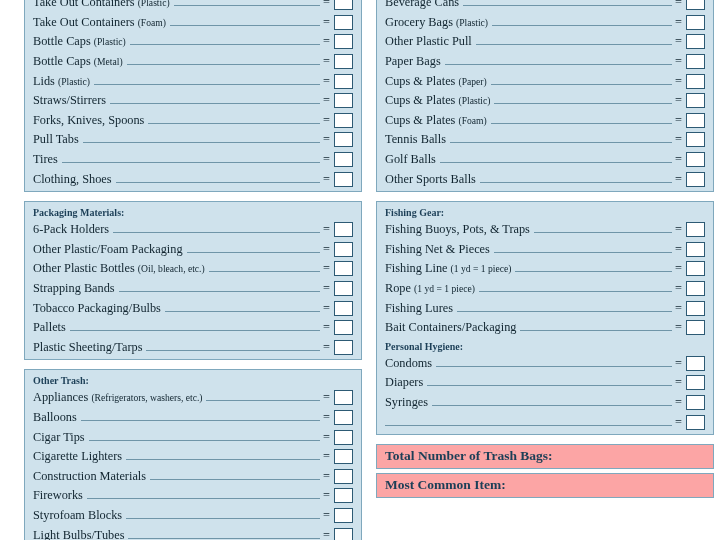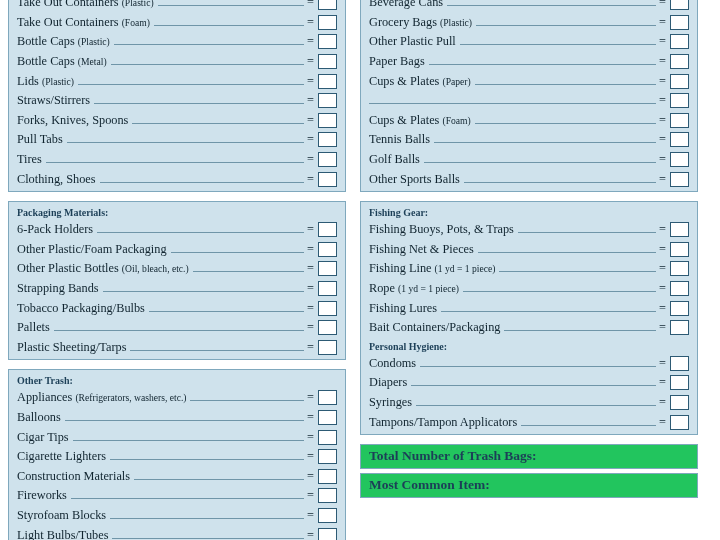--- a/index.html
+++ b/index.html
@@ -7,21 +7,21 @@
     width:720px;height:540px;
     background:#ffffff;
     font-family:"Liberation Serif", serif;
     color:#1a2a33;
     overflow:hidden;
   }
   .page{
     position:relative;
     width:600px;height:540px;
     box-sizing:border-box;
-    padding:0 8px;
+    padding:0 24px;
   }
   .cols{
     display:flex;
     gap:14px;
     align-items:flex-start;
   }
   .col{width:338px;flex:0 0 338px;}
 
   
   .block{
@@ -70,21 +70,21 @@
   .box{
     width:19px;height:15px;
     border:1.6px solid #2d5a74;
     background:#ffffff;
     flex:0 0 19px;
     box-sizing:border-box;
   }
 
   
   .sumbar{
-    background:#22c55e;
+    background:#fca5a5;
     border:1px solid #7fa8bd;
     margin-bottom:4px;
     padding:3px 8px 4px 8px;
     font-weight:bold;
     font-size:13.5px;
     color:#1c3f57;
   }
   .topclip{
     margin-top:-9px;
   }
@@ -288,20 +288,21 @@
           <span class="eq">=</span>
           <span class="box"></span>
         </div>
         <div class="row">
           <span class="label"><span>Cups &amp; Plates</span> <span class="small">(Paper)</span></span>
           <span class="dots"></span>
           <span class="eq">=</span>
           <span class="box"></span>
         </div>
         <div class="row">
+          <span class="label"><span>Cups &amp; Plates</span> <span class="small">(Plastic)</span></span>
           <span class="dots"></span>
           <span class="eq">=</span>
           <span class="box"></span>
         </div>
         <div class="row">
           <span class="label"><span>Cups &amp; Plates</span> <span class="small">(Foam)</span></span>
           <span class="dots"></span>
           <span class="eq">=</span>
           <span class="box"></span>
         </div>
@@ -376,21 +377,20 @@
           <span class="eq">=</span>
           <span class="box"></span>
         </div>
         <div class="row">
           <span class="label"><span>Syringes</span> <span class="small"></span></span>
           <span class="dots"></span>
           <span class="eq">=</span>
           <span class="box"></span>
         </div>
         <div class="row">
-          <span class="label"><span>Tampons/Tampon Applicators</span> <span class="small"></span></span>
           <span class="dots"></span>
           <span class="eq">=</span>
           <span class="box"></span>
         </div>
       </div>
 
       <div class="sumbar">
         <span>Total Number of Trash Bags:</span>
       </div>
       <div class="sumbar">

